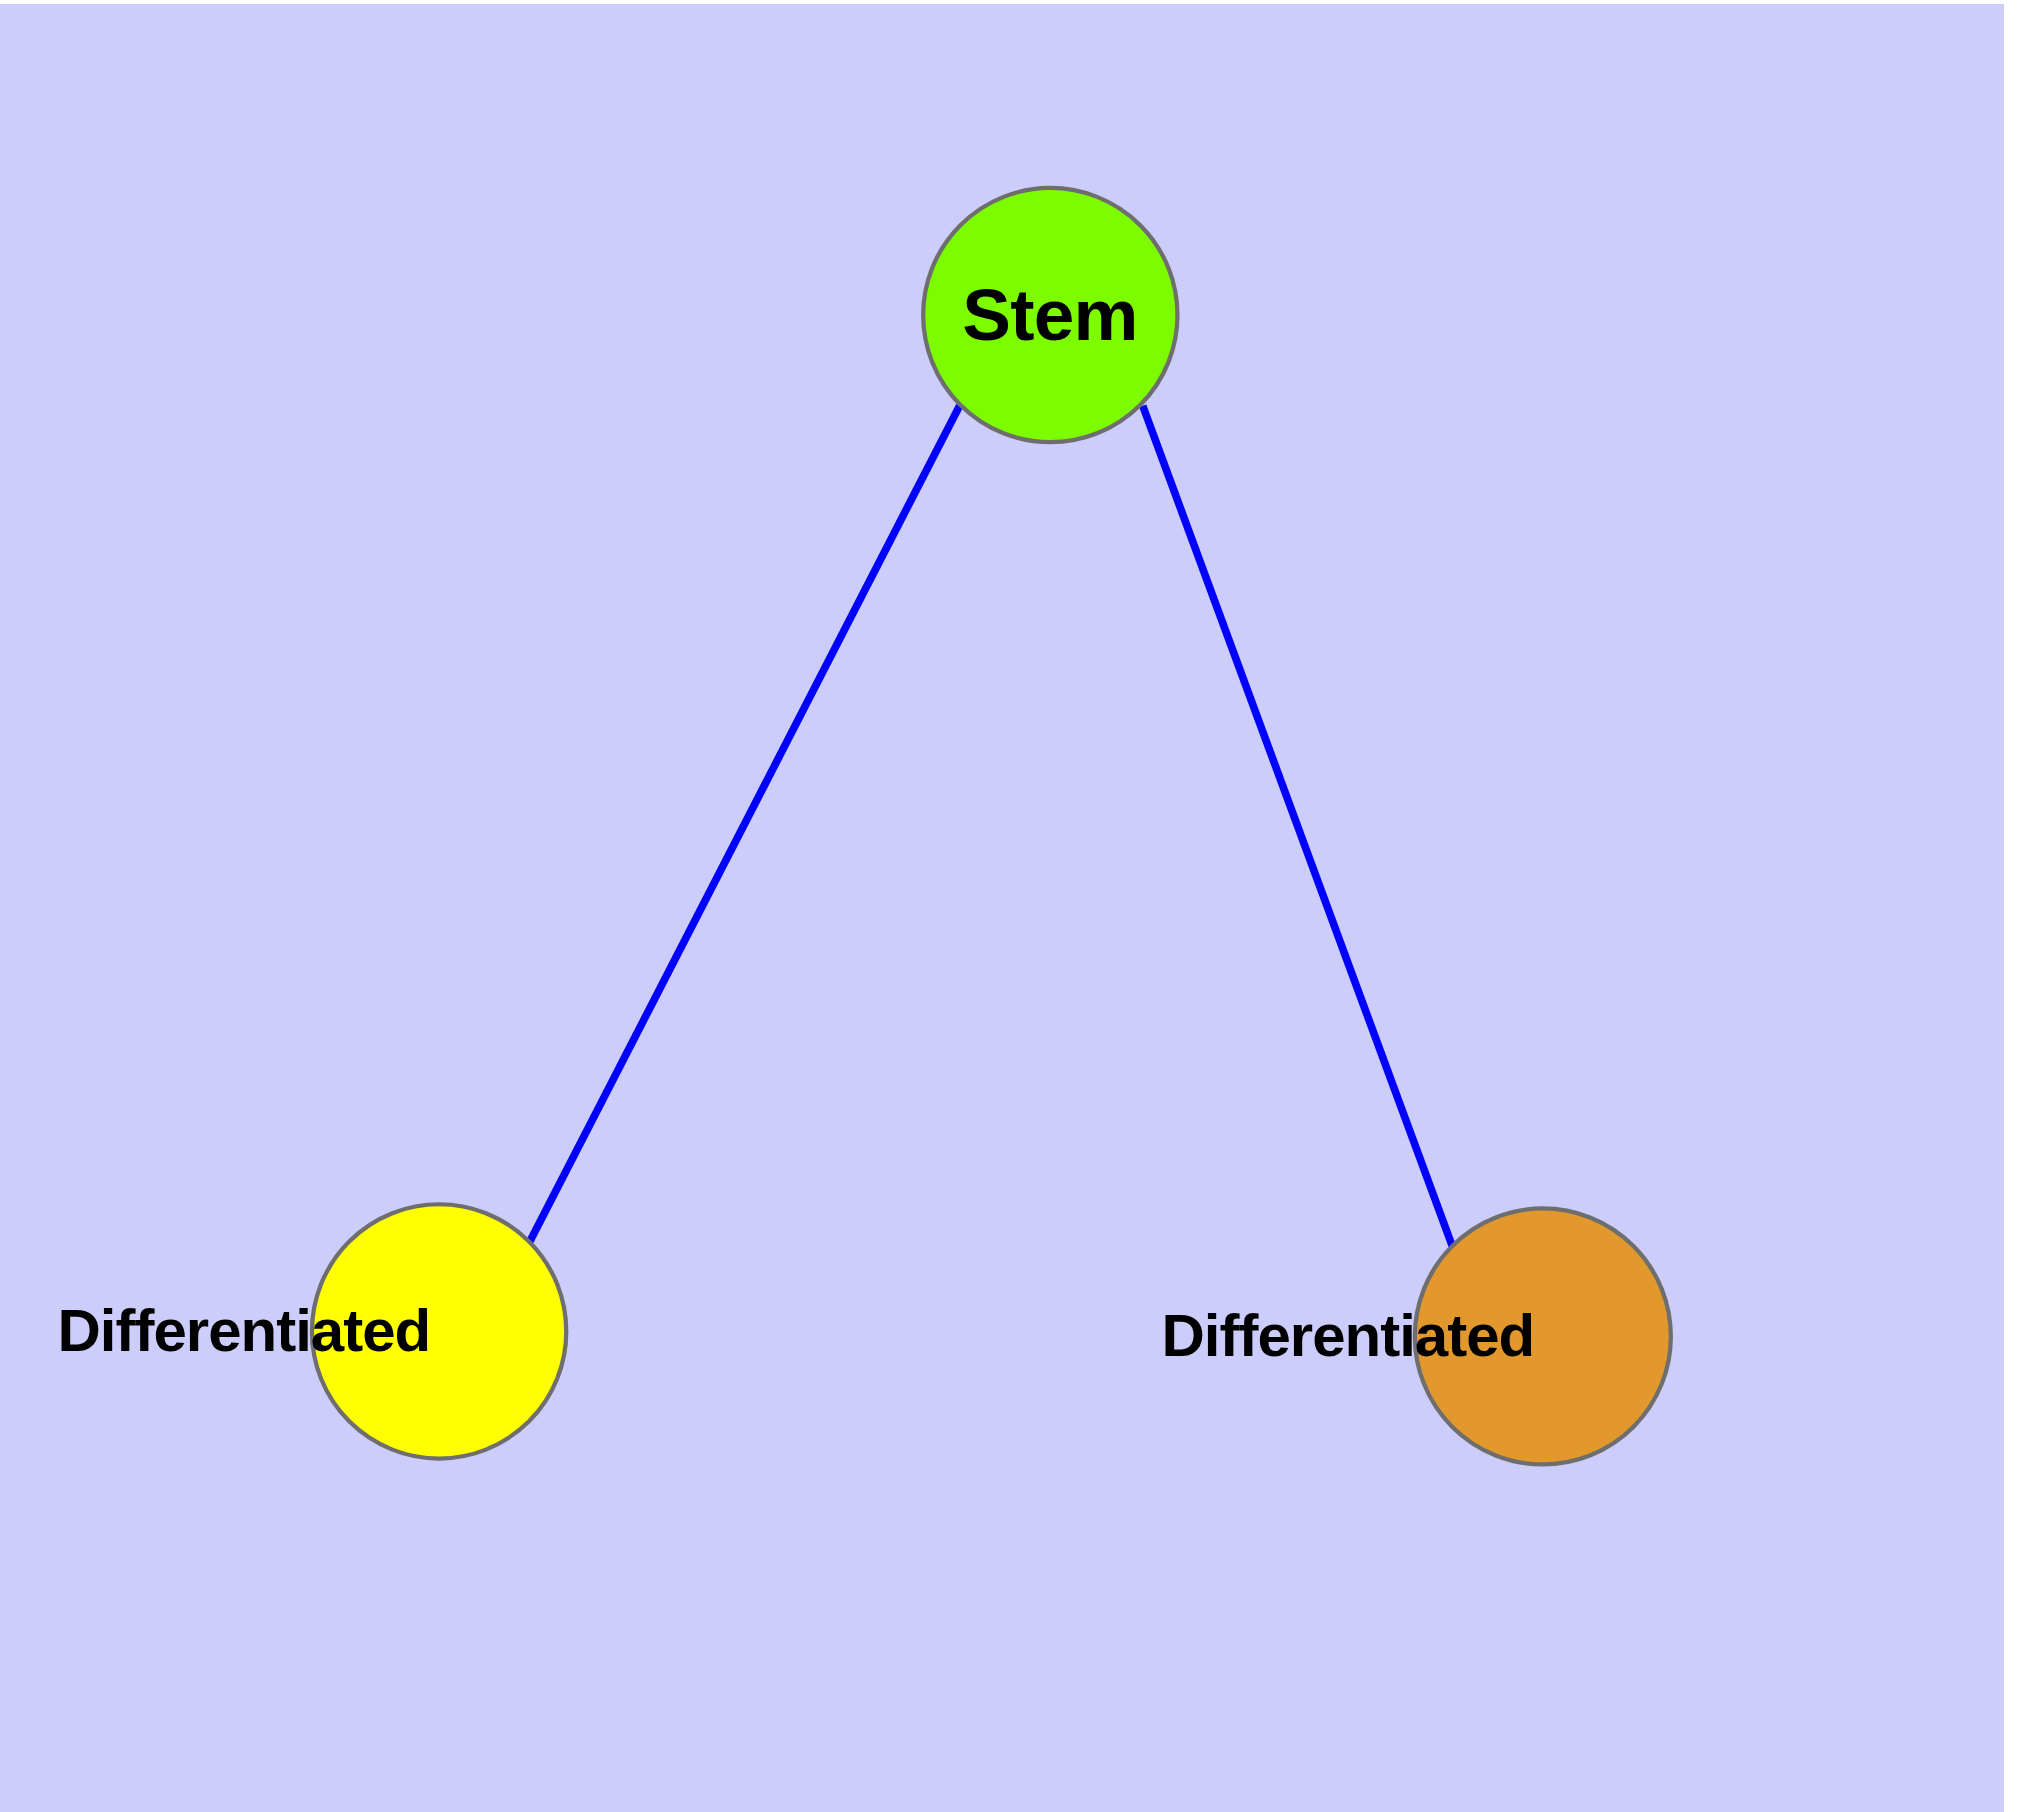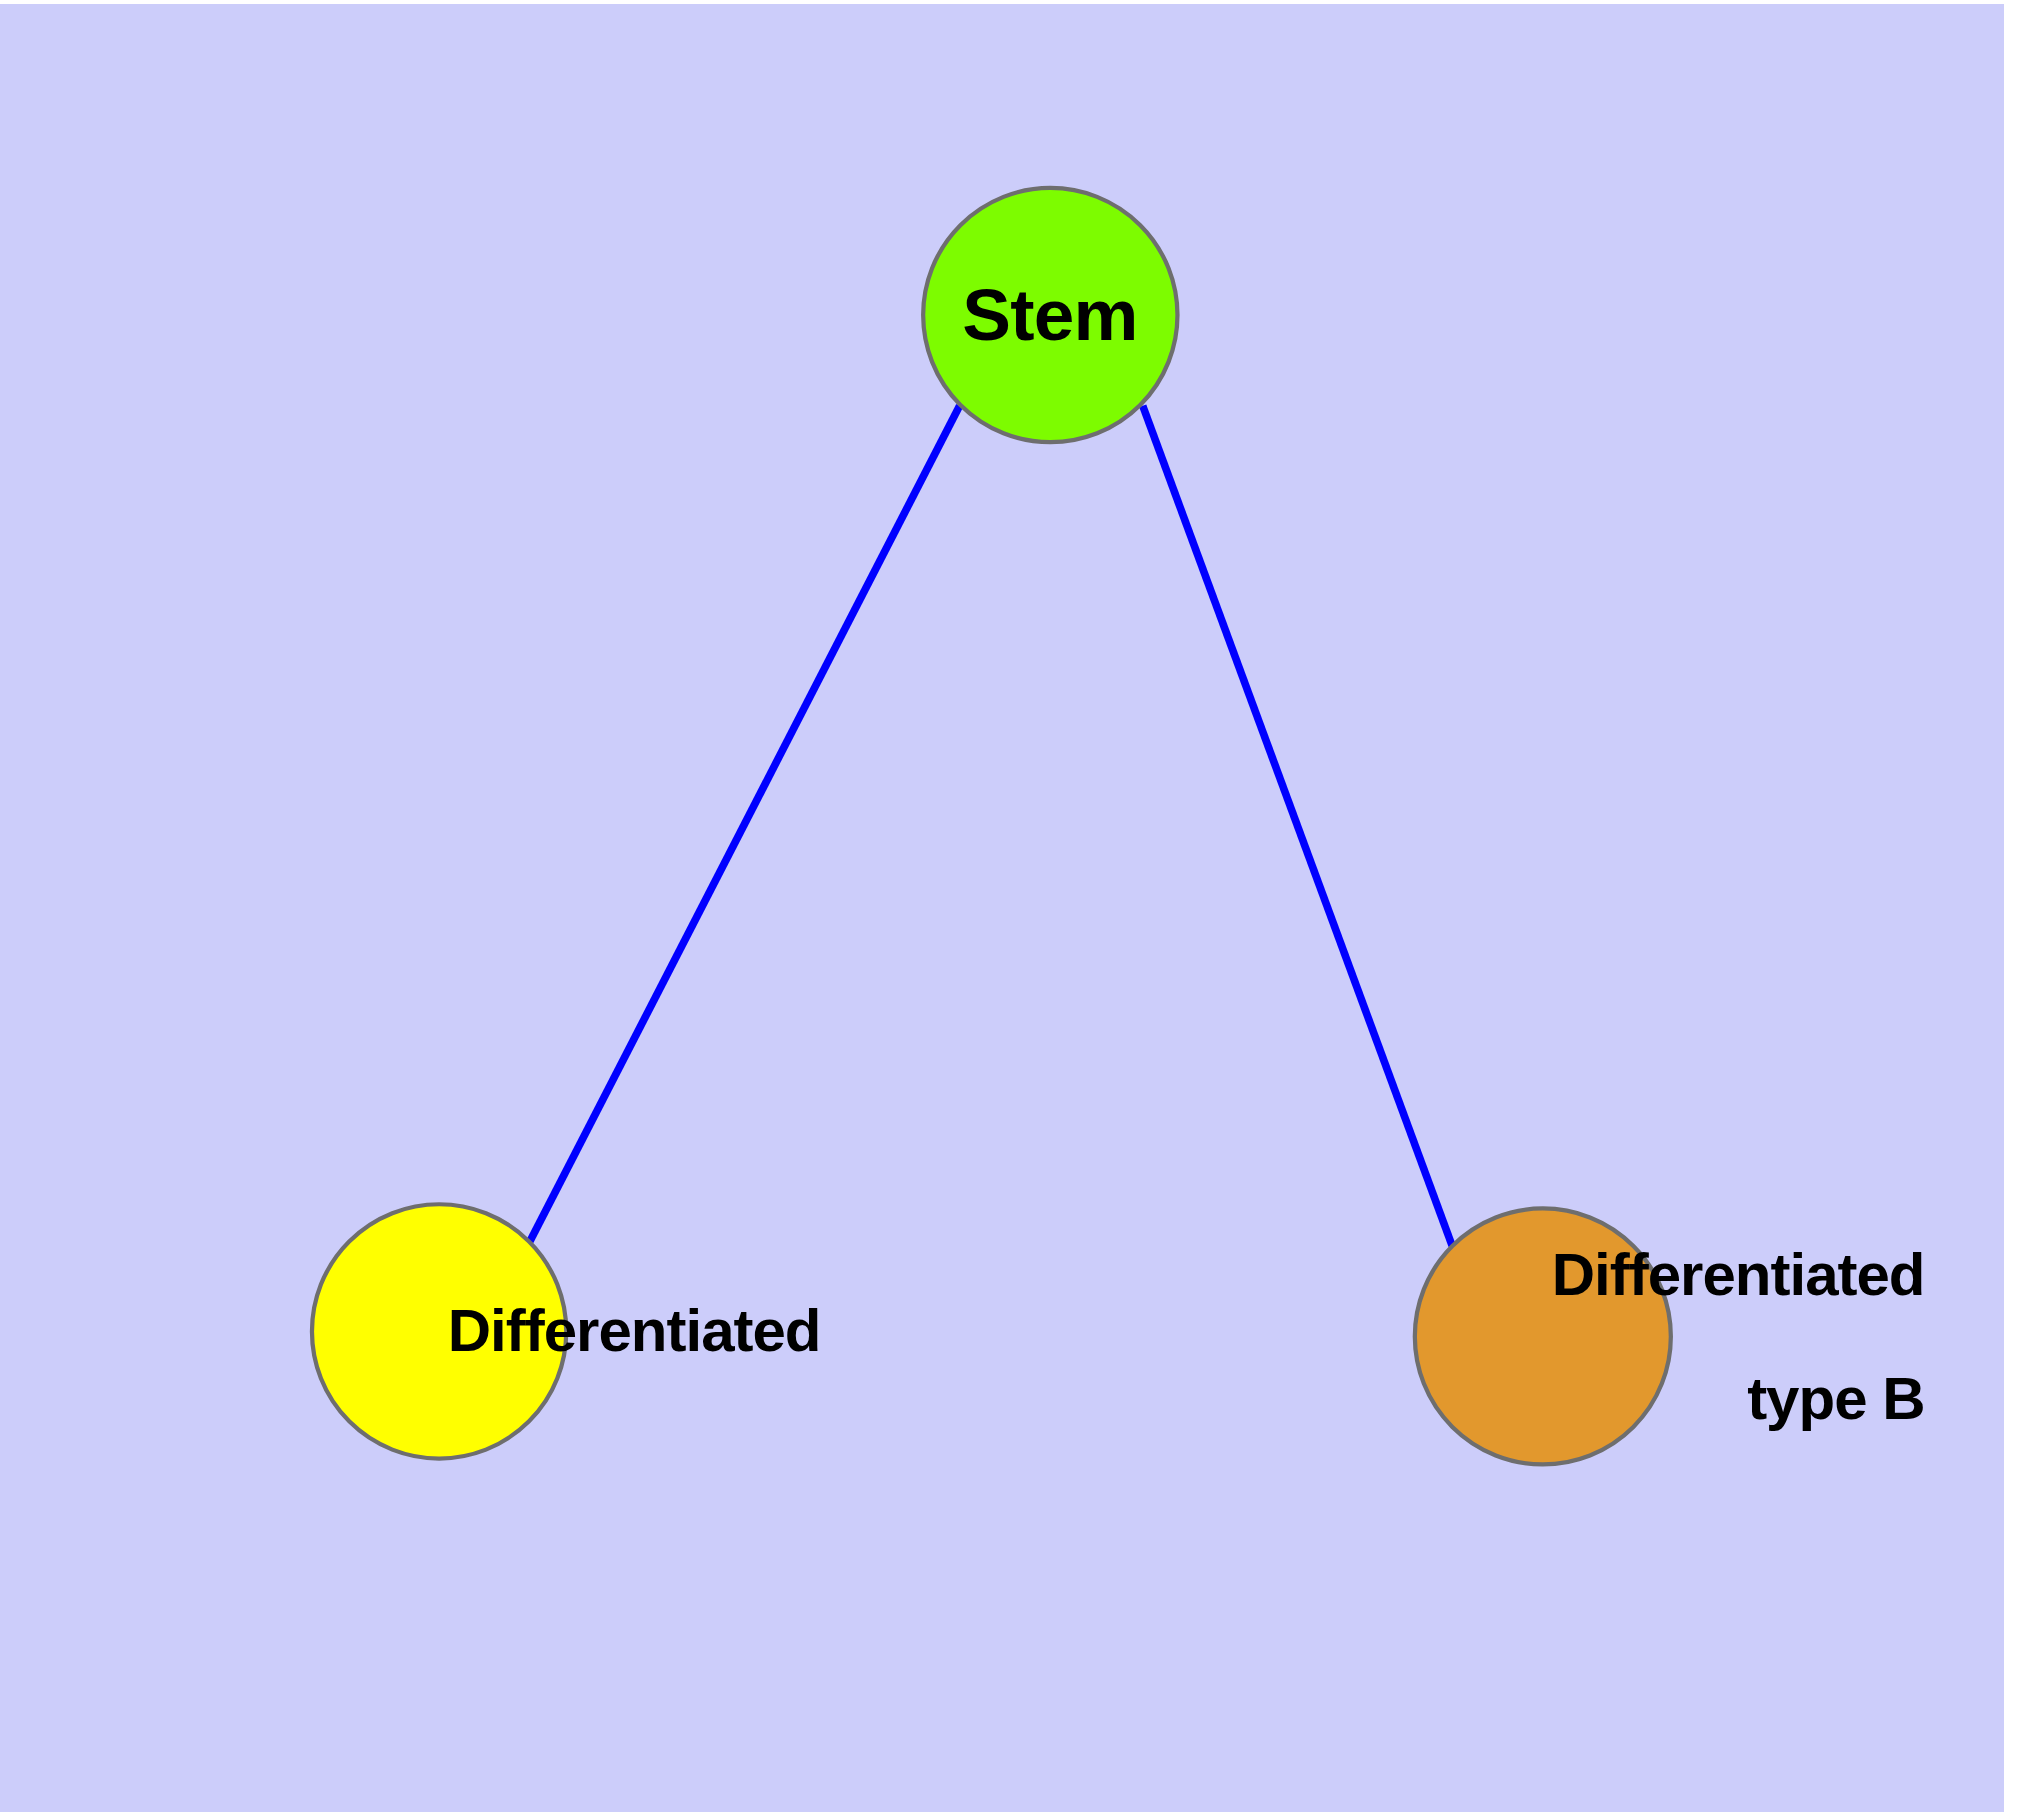--- a/index.html
+++ b/index.html
@@ -33,21 +33,21 @@
   #graph-svg {
     position: absolute;
     left: 0;
     top: 0;
     width: 2004px;
     height: 1808px;
     display: block;
   }
   .node-label {
     position: absolute;
-    text-align: right;
+    text-align: left;
     color: #000000;
     font-family: "Liberation Sans", sans-serif;
     font-weight: bold;
     line-height: 1.03;
     white-space: pre-line;
     pointer-events: none;
     transform: translate(-50%, -50%);
   }
   .label-stem {
     font-size: 73px;
@@ -80,18 +80,17 @@
     </svg>
 
     <div class="node-label label-stem" style="left:1050px; top:311px;">Stem</div>
 
     <div class="node-label label-leaf" style="left:439px; top:1327px;">
       <div>Differentiated</div>
     </div>
 
     <div class="node-label label-leaf" style="left:1543px; top:1332px;">
       <div>Differentiated</div>
-      <div>type B</div>
     </div>
 
   </div>
 </div>
 
 
 </body></html>

